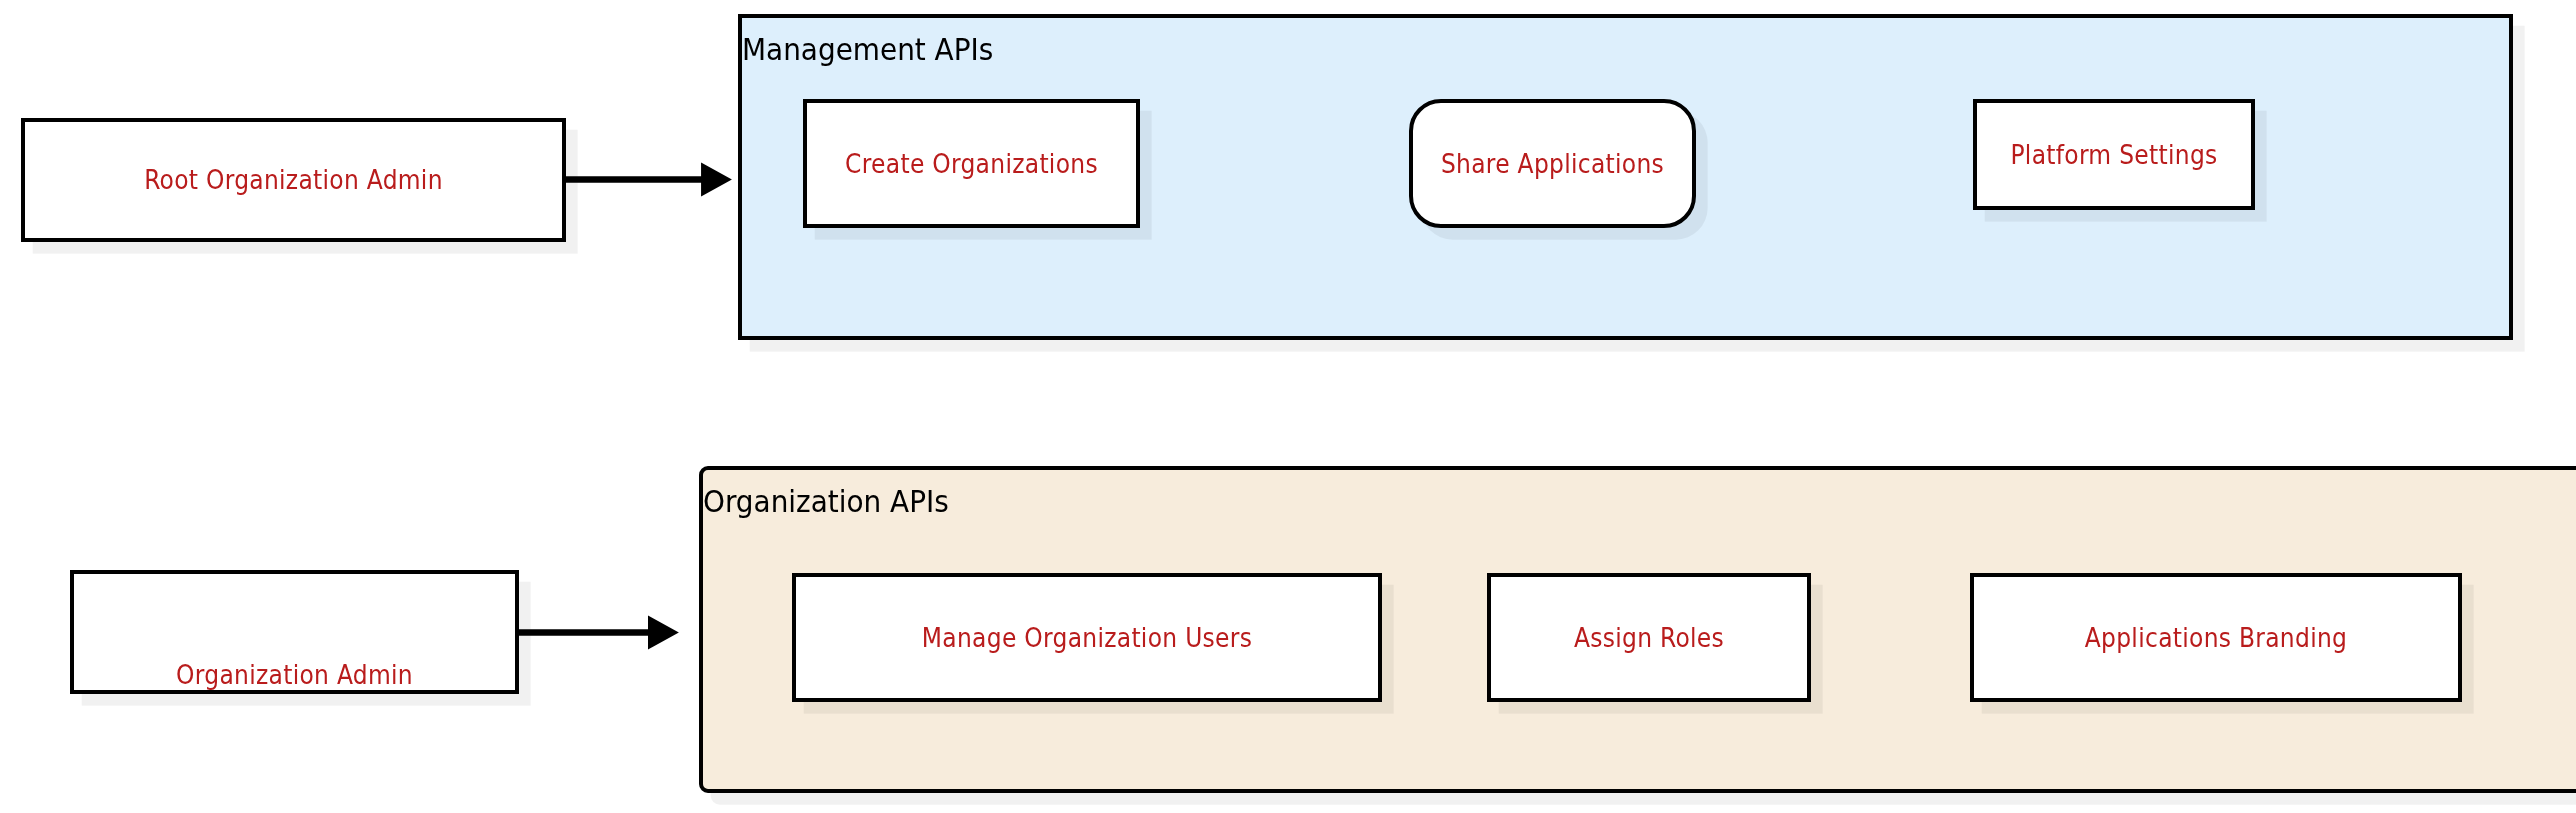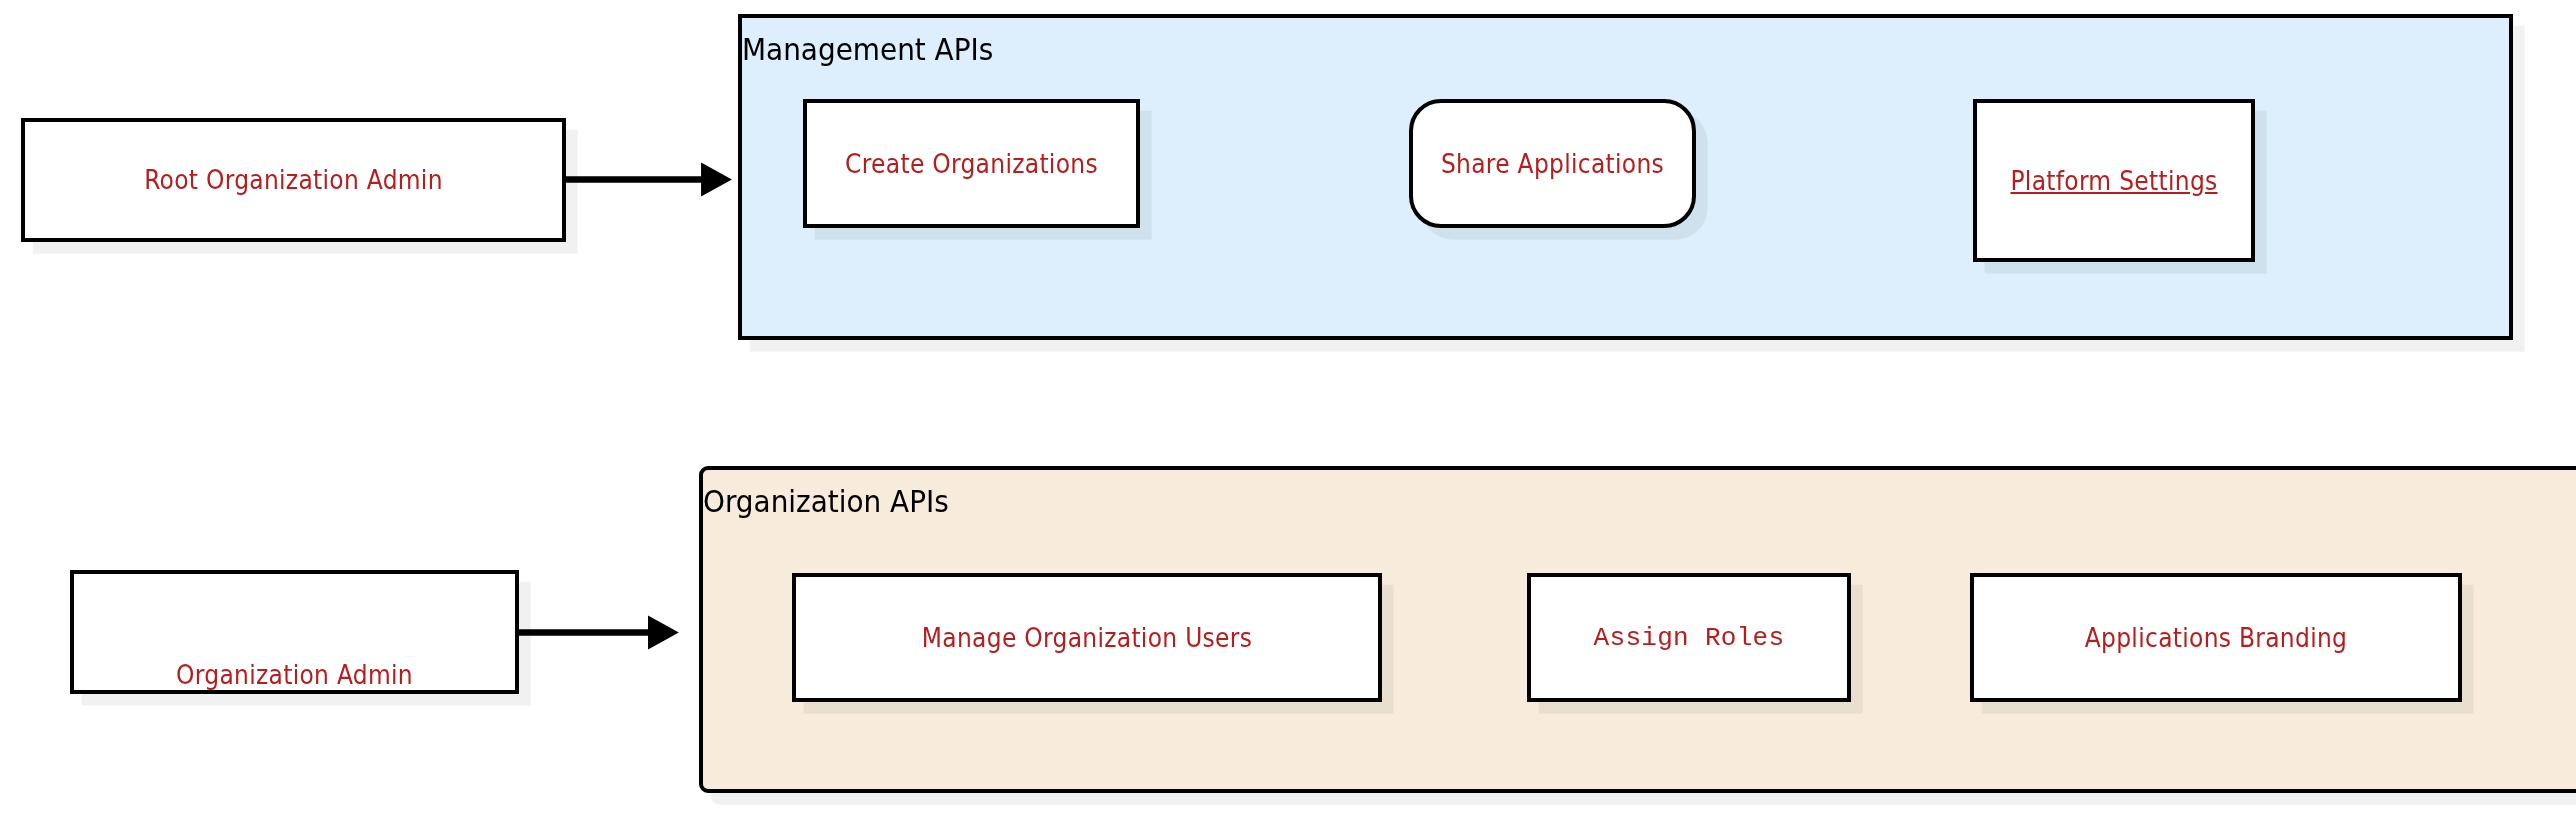--- a/index.html
+++ b/index.html
@@ -102,21 +102,21 @@
     <div class="cluster-title" style="top:12.8px;">Management APIs</div>
 
     <div class="node" style="left:61px; top:81px; width:337px; height:129px;">
       <span>Create Organizations</span>
     </div>
 
     <div class="node" style="left:667px; top:81px; width:287px; height:129px;border-radius:32px;">
       <span>Share Applications</span>
     </div>
 
-    <div class="node" style="left:1231px; top:81px; width:282px; height:163px;text-decoration:underline;">
+    <div class="node" style="left:1231px; top:81px; width:282px; height:111px;">
       <span>Platform Settings</span>
     </div>
   </div>
 
   <div class="node" id="node-org-admin" style="left:70px; top:570px; width:449px; height:124px;align-items:flex-end;">
     <span>Organization Admin</span>
   </div>
 
   <div class="arrow-wrap" id="arrow-bottom" style="left:516px; top:606px; width:165px;">
     <svg viewBox="0 0 310 100" preserveAspectRatio="none">
@@ -125,21 +125,21 @@
     </svg>
   </div>
 
   <div class="cluster" id="cluster-organization">
     <div class="cluster-title" style="top:12.8px;">Organization APIs</div>
 
     <div class="node" style="left:89px; top:103px; width:590px; height:129px;text-align:right;">
       <span>Manage Organization Users</span>
     </div>
 
-    <div class="node" style="left:824px; top:103px; width:324px; height:129px;font-family:Liberation Mono, monospace;">
+    <div class="node" style="left:784px; top:103px; width:324px; height:129px;">
       <span>Assign Roles</span>
     </div>
 
     <div class="node" style="left:1267px; top:103px; width:492px; height:129px;">
       <span>Applications Branding</span>
     </div>
   </div>
 
 </div>
 

